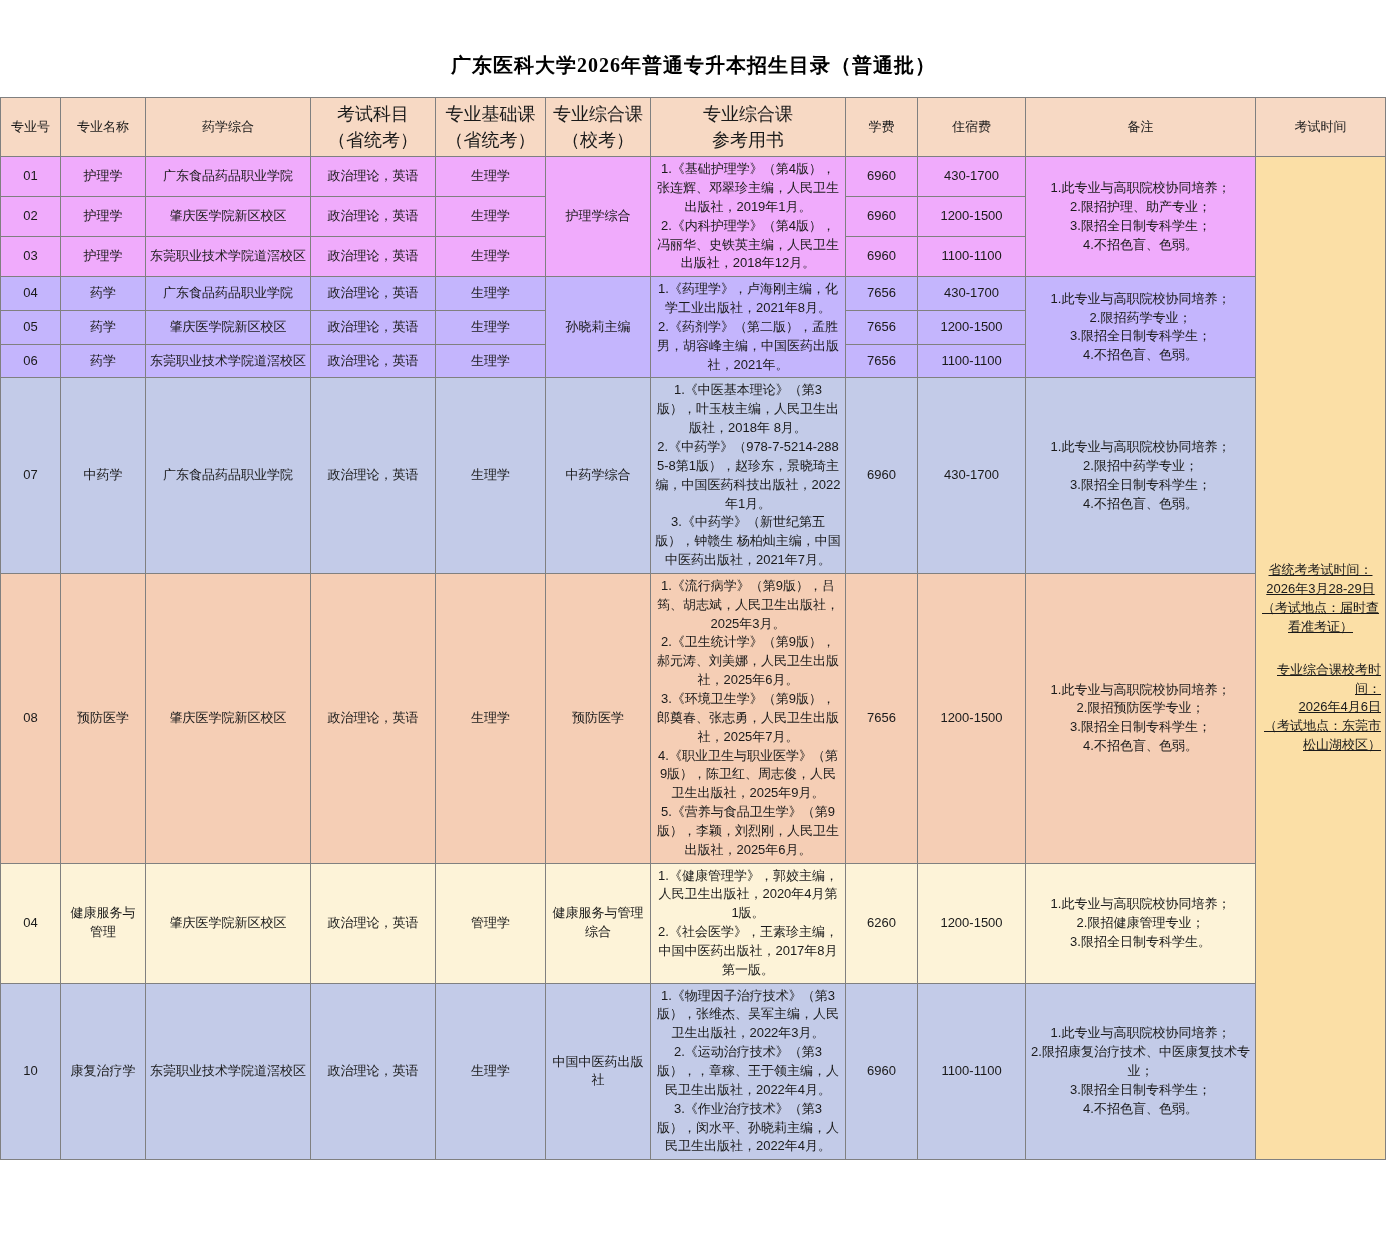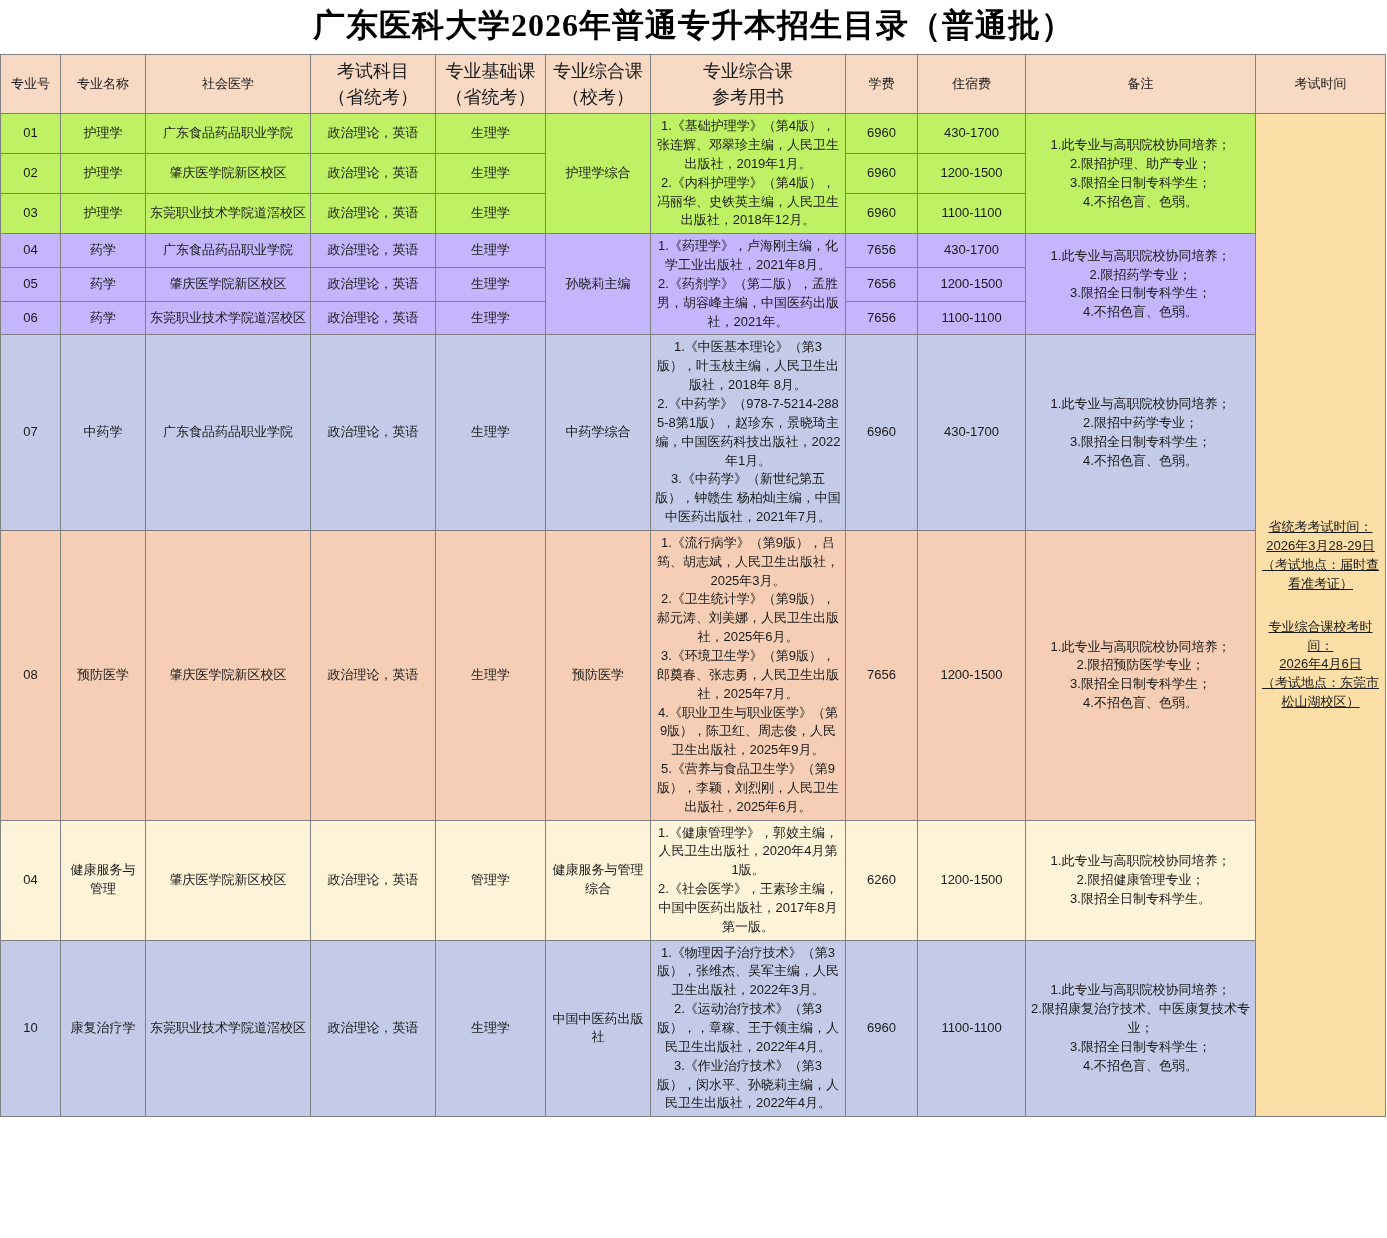--- a/index.html
+++ b/index.html
@@ -10,26 +10,27 @@
   body {
     font-family: "Liberation Sans", "DejaVu Sans", sans-serif;
     width: 1387px;
   }
   .page {
     width: 1387px;
     position: relative;
   }
   .doc-title {
     text-align: center;
-    font-size: 32px;
+    font-size: 20px;
     font-weight: bold;
     letter-spacing: 1px;
-    padding: 4px 0 6px 0;
+    padding: 4px 0 18px 0;
     color: #000;
     font-family: "Liberation Serif", "DejaVu Serif", serif;
+    margin-top: 48px;
   }
   table.main {
     border-collapse: collapse;
     width: 1385px;
     table-layout: fixed;
     border-radius: 27px;
   }
   table.main td, table.main th {
     border: 1px solid #808080;
     font-size: 13px;
@@ -44,21 +45,21 @@
     background: #f7d9c4;
     font-weight: normal;
     font-size: 14px;
     padding: 6px 3px;
   }
   .hdr-sub {
     display: block;
     font-size: 18px;
   }
   
-  .g-green  { background: #bef264; padding-left: 6px; }
+  .g-green  { background: #f0abfc; padding-left: 6px; }
   .g-cream  { background: #c4b5fd; }
   .g-blue   { background: #c3cbe8; }
   .g-peach  { background: #f5ceb5; }
   .g-lightc { background: #fdf3d8; }
   .g-exam   { background: #fbdfa6; text-decoration: underline; }
   .cell-left {
     text-align: left;
     padding-left: 6px;
     padding-right: 5px;
     line-height: 1.5;
@@ -70,21 +71,21 @@
     line-height: 1.45;
     font-size: 12.5px;
   }
   .exam-cell {
     text-align: center;
     font-size: 13px;
     line-height: 1.75;
     vertical-align: middle;
     padding: 6px;
   }
-  .exam-block + .exam-block { margin-top: 24px; }
+  .exam-block + .exam-block { margin-top: 24px; text-align: right; }
 </style>
 </head>
 <body>
 
 <div class="page">
 
   <div class="doc-title">广东医科大学2026年普通专升本招生目录（普通批）</div>
 
   <table class="main">
     <colgroup>
@@ -97,21 +98,21 @@
       <col style="width:195px">
       <col style="width:72px">
       <col style="width:108px">
       <col style="width:230px">
       <col style="width:130px">
     </colgroup>
     <thead>
       <tr>
         <td>专业号</td>
         <td>专业名称</td>
-        <td>社会医学</td>
+        <td>药学综合</td>
         <td>
           <span class="hdr-sub">考试科目</span>
           <span class="hdr-sub">（省统考）</span>
         </td>
         <td>
           <span class="hdr-sub">专业基础课</span>
           <span class="hdr-sub">（省统考）</span>
         </td>
         <td>
           <span class="hdr-sub">专业综合课</span>

